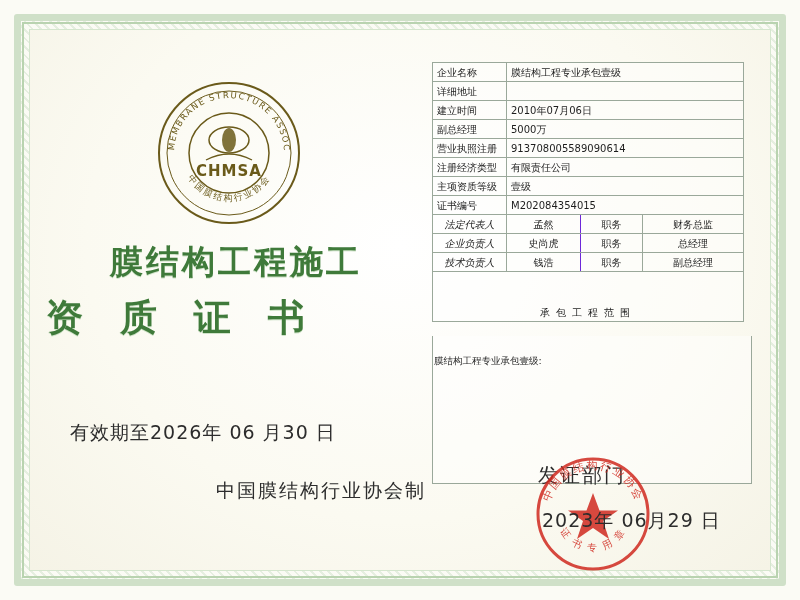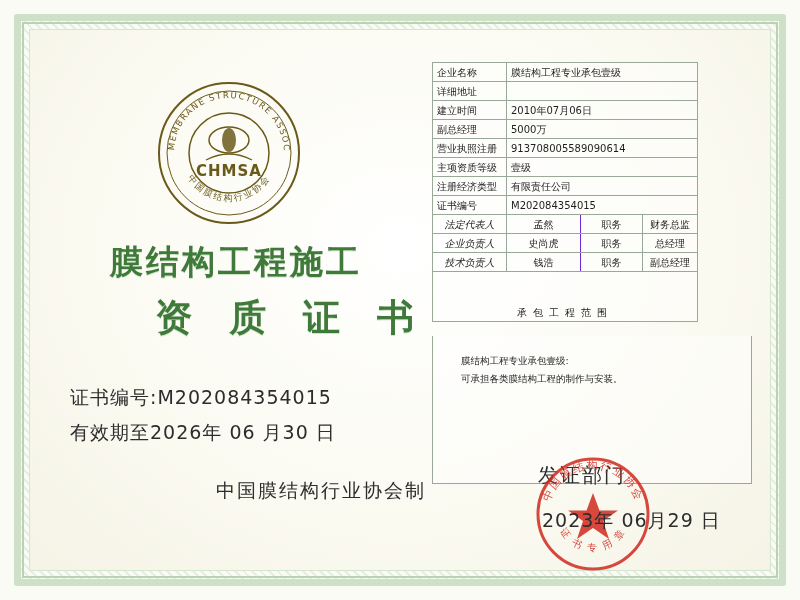--- a/index.html
+++ b/index.html
@@ -90,21 +90,21 @@
     font-weight: bold;
     color: #3f7a3a;
     font-family: "DejaVu Sans", "Liberation Sans", sans-serif;
     text-shadow: 0 1px 0 #cfe3c8;
   }
   .title-line2 {
     position: absolute;
     top: 233px;
     left: 0;
     width: 380px;
-    text-align: right;
+    text-align: left;
     font-size: 37px;
     letter-spacing: 12px;
     font-weight: bold;
     color: #3f7a3a;
     text-shadow: 0 1px 0 #cfe3c8;
   }
   .cert-no {
     position: absolute;
     top: 325px;
     left: 24px;
@@ -129,21 +129,21 @@
     font-size: 19px;
     color: #2c2c2c;
     letter-spacing: 2px;
   }
 
   
   .info-table {
     position: absolute;
     left: 432px;
     top: 62px;
-    width: 266px;
+    width: 312px;
     border: 1px solid #9aa89a;
     border-bottom: none;
     box-sizing: border-box;
     background: rgba(255,255,255,0.45);
   }
   .row {
     display: flex;
     border-bottom: 1px solid #9aa89a;
     min-height: 19px;
     box-sizing: border-box;
@@ -193,21 +193,21 @@
     width: 100%;
     letter-spacing: 6px;
     font-size: 10px;
     padding: 3px 0;
     margin-top: 32px;
   }
   .scope-body {
     border: 1px solid #9aa89a;
     border-top: none;
     height: 148px;
-    padding: 16px 28px;
+    padding: 16px 1px;
     font-size: 9.5px;
     color: #1d1d1d;
     line-height: 1.9;
     box-sizing: border-box;
     background: rgba(255,255,255,0.45);
   }
 
   
   .issue-dept {
     position: absolute;
@@ -262,21 +262,20 @@
         </text>
         <ellipse cx="75" cy="62" rx="20" ry="13" fill="none" stroke="#6a5a1a" stroke-width="1.5"></ellipse>
         <ellipse cx="75" cy="62" rx="7" ry="12" fill="#6a5a1a" opacity="0.85"></ellipse>
         <path d="M 52,82 Q 75,70 98,82" fill="none" stroke="#6a5a1a" stroke-width="1.4"></path>
         <text x="75" y="98" font-size="15" font-weight="bold" fill="#6a5a1a" text-anchor="middle" font-family="DejaVu Sans, sans-serif" letter-spacing="1">CHMSA</text>
       </svg>
     </div>
 
     <div class="title-line1">膜结构工程施工</div>
     <div class="title-line2">资 质 证 书</div>
-    <div class="cert-no">证书编号:M202084354015</div>
     <div class="valid-until">有效期至2026年 06 月30 日</div>
     <div class="issuer-org">中国膜结构行业协会制</div>
   </div>
 
   <div class="info-table">
 
     <div class="row">
       <div class="cell label">企业名称</div>
       <div class="cell value">膜结构工程专业承包壹级</div>
     </div>
@@ -289,26 +288,26 @@
     </div>
     <div class="row">
       <div class="cell label">副总经理</div>
       <div class="cell value">5000万</div>
     </div>
     <div class="row">
       <div class="cell label">营业执照注册</div>
       <div class="cell value">913708005589090614</div>
     </div>
     <div class="row">
+      <div class="cell label">注册经济类型</div>
+      <div class="cell value">有限责任公司</div>
+    </div>
+    <div class="row">
       <div class="cell label">主项资质等级</div>
       <div class="cell value">壹级</div>
-    </div>
-    <div class="row">
-      <div class="cell label">注册经济类型</div>
-      <div class="cell value">有限责任公司</div>
     </div>
     <div class="row">
       <div class="cell label">证书编号</div>
       <div class="cell value">M202084354015</div>
     </div>
 
     <div class="row">
       <div class="cell label-sm">法定代表人</div>
       <div class="cell person-name">孟然</div>
       <div class="cell post-label">职务</div>
@@ -327,21 +326,20 @@
       <div class="cell post-value">副总经理</div>
     </div>
 
     <div class="row">
       <div class="cell scope-header">承包工程范围</div>
     </div>
   </div>
 
   <div class="scope-body" style="position:absolute; left:432px; top:336px; width:320px;">
     <div>膜结构工程专业承包壹级:</div>
-    <div>可承担各类膜结构工程的制作与安装。</div>
   </div>
 
   <div class="issue-dept">发证部门</div>
 
   <div class="seal">
     <svg width="118" height="118" viewBox="0 0 118 118" xmlns="http://www.w3.org/2000/svg">
       <defs>
         <path id="sealTop" d="M 14,59 A 45,45 0 0 1 104,59" fill="none"></path>
         <path id="sealBottom" d="M 22,59 A 37,37 0 0 0 96,59" fill="none"></path>
       </defs>

